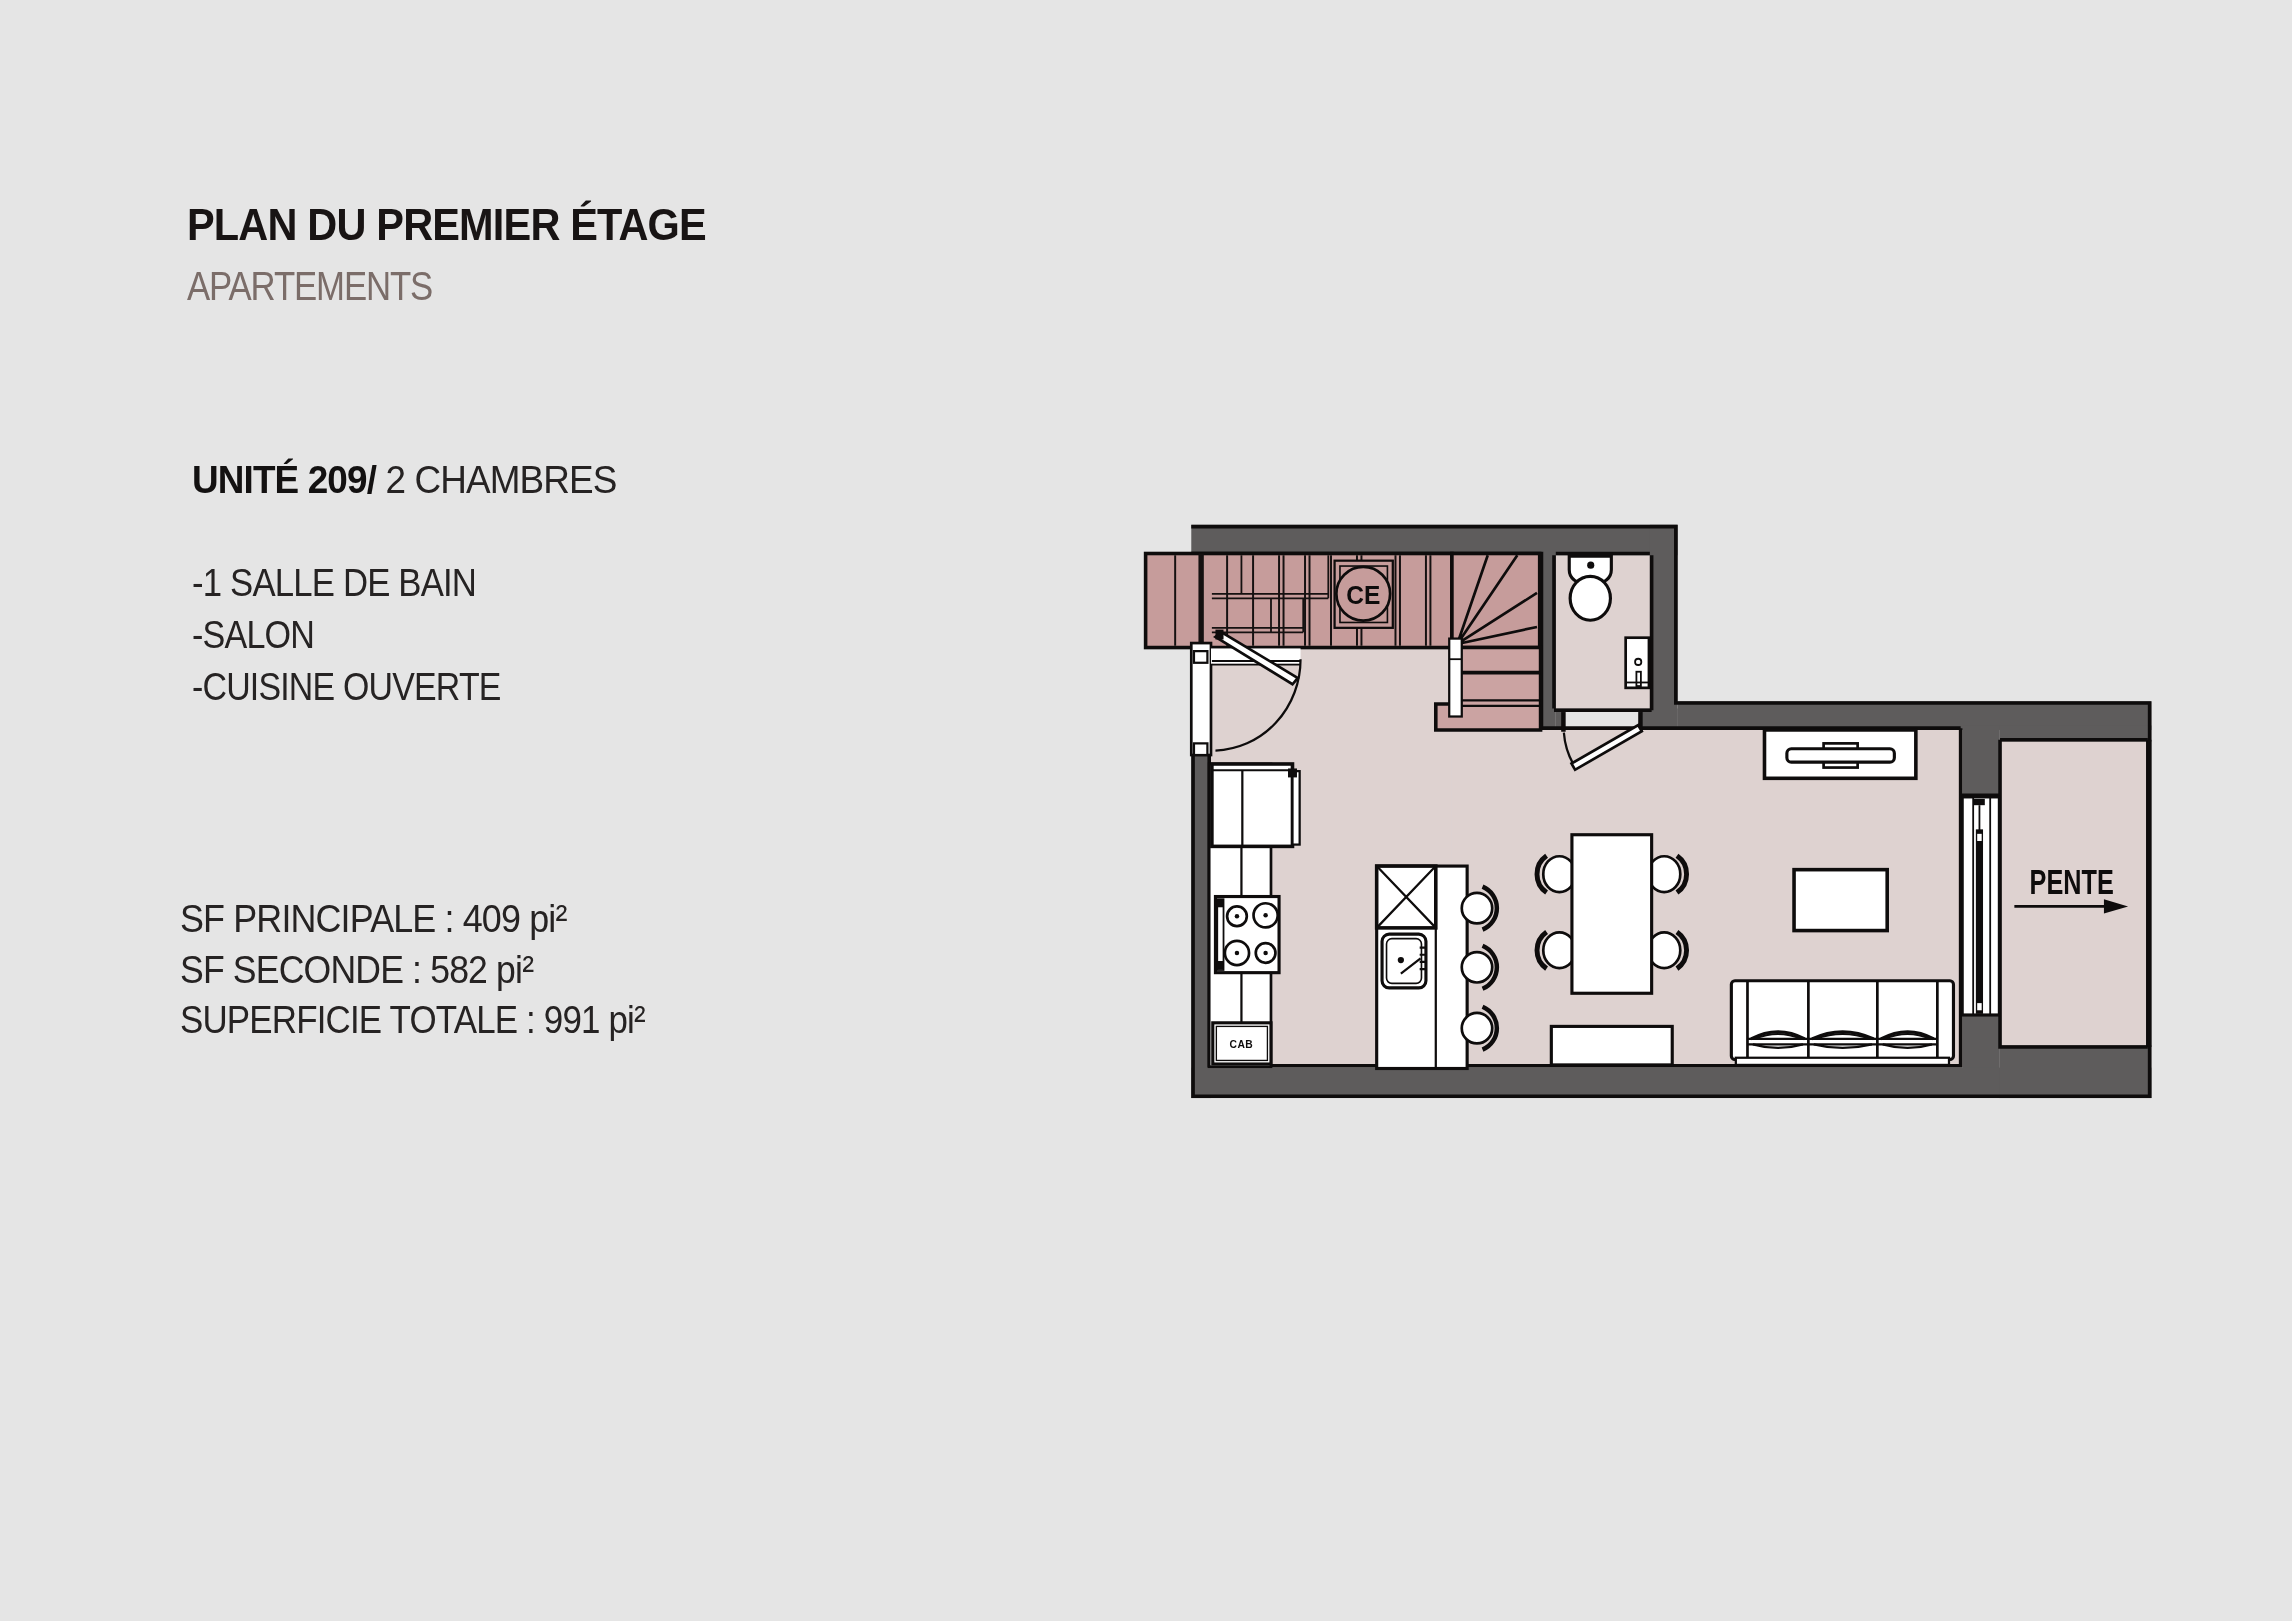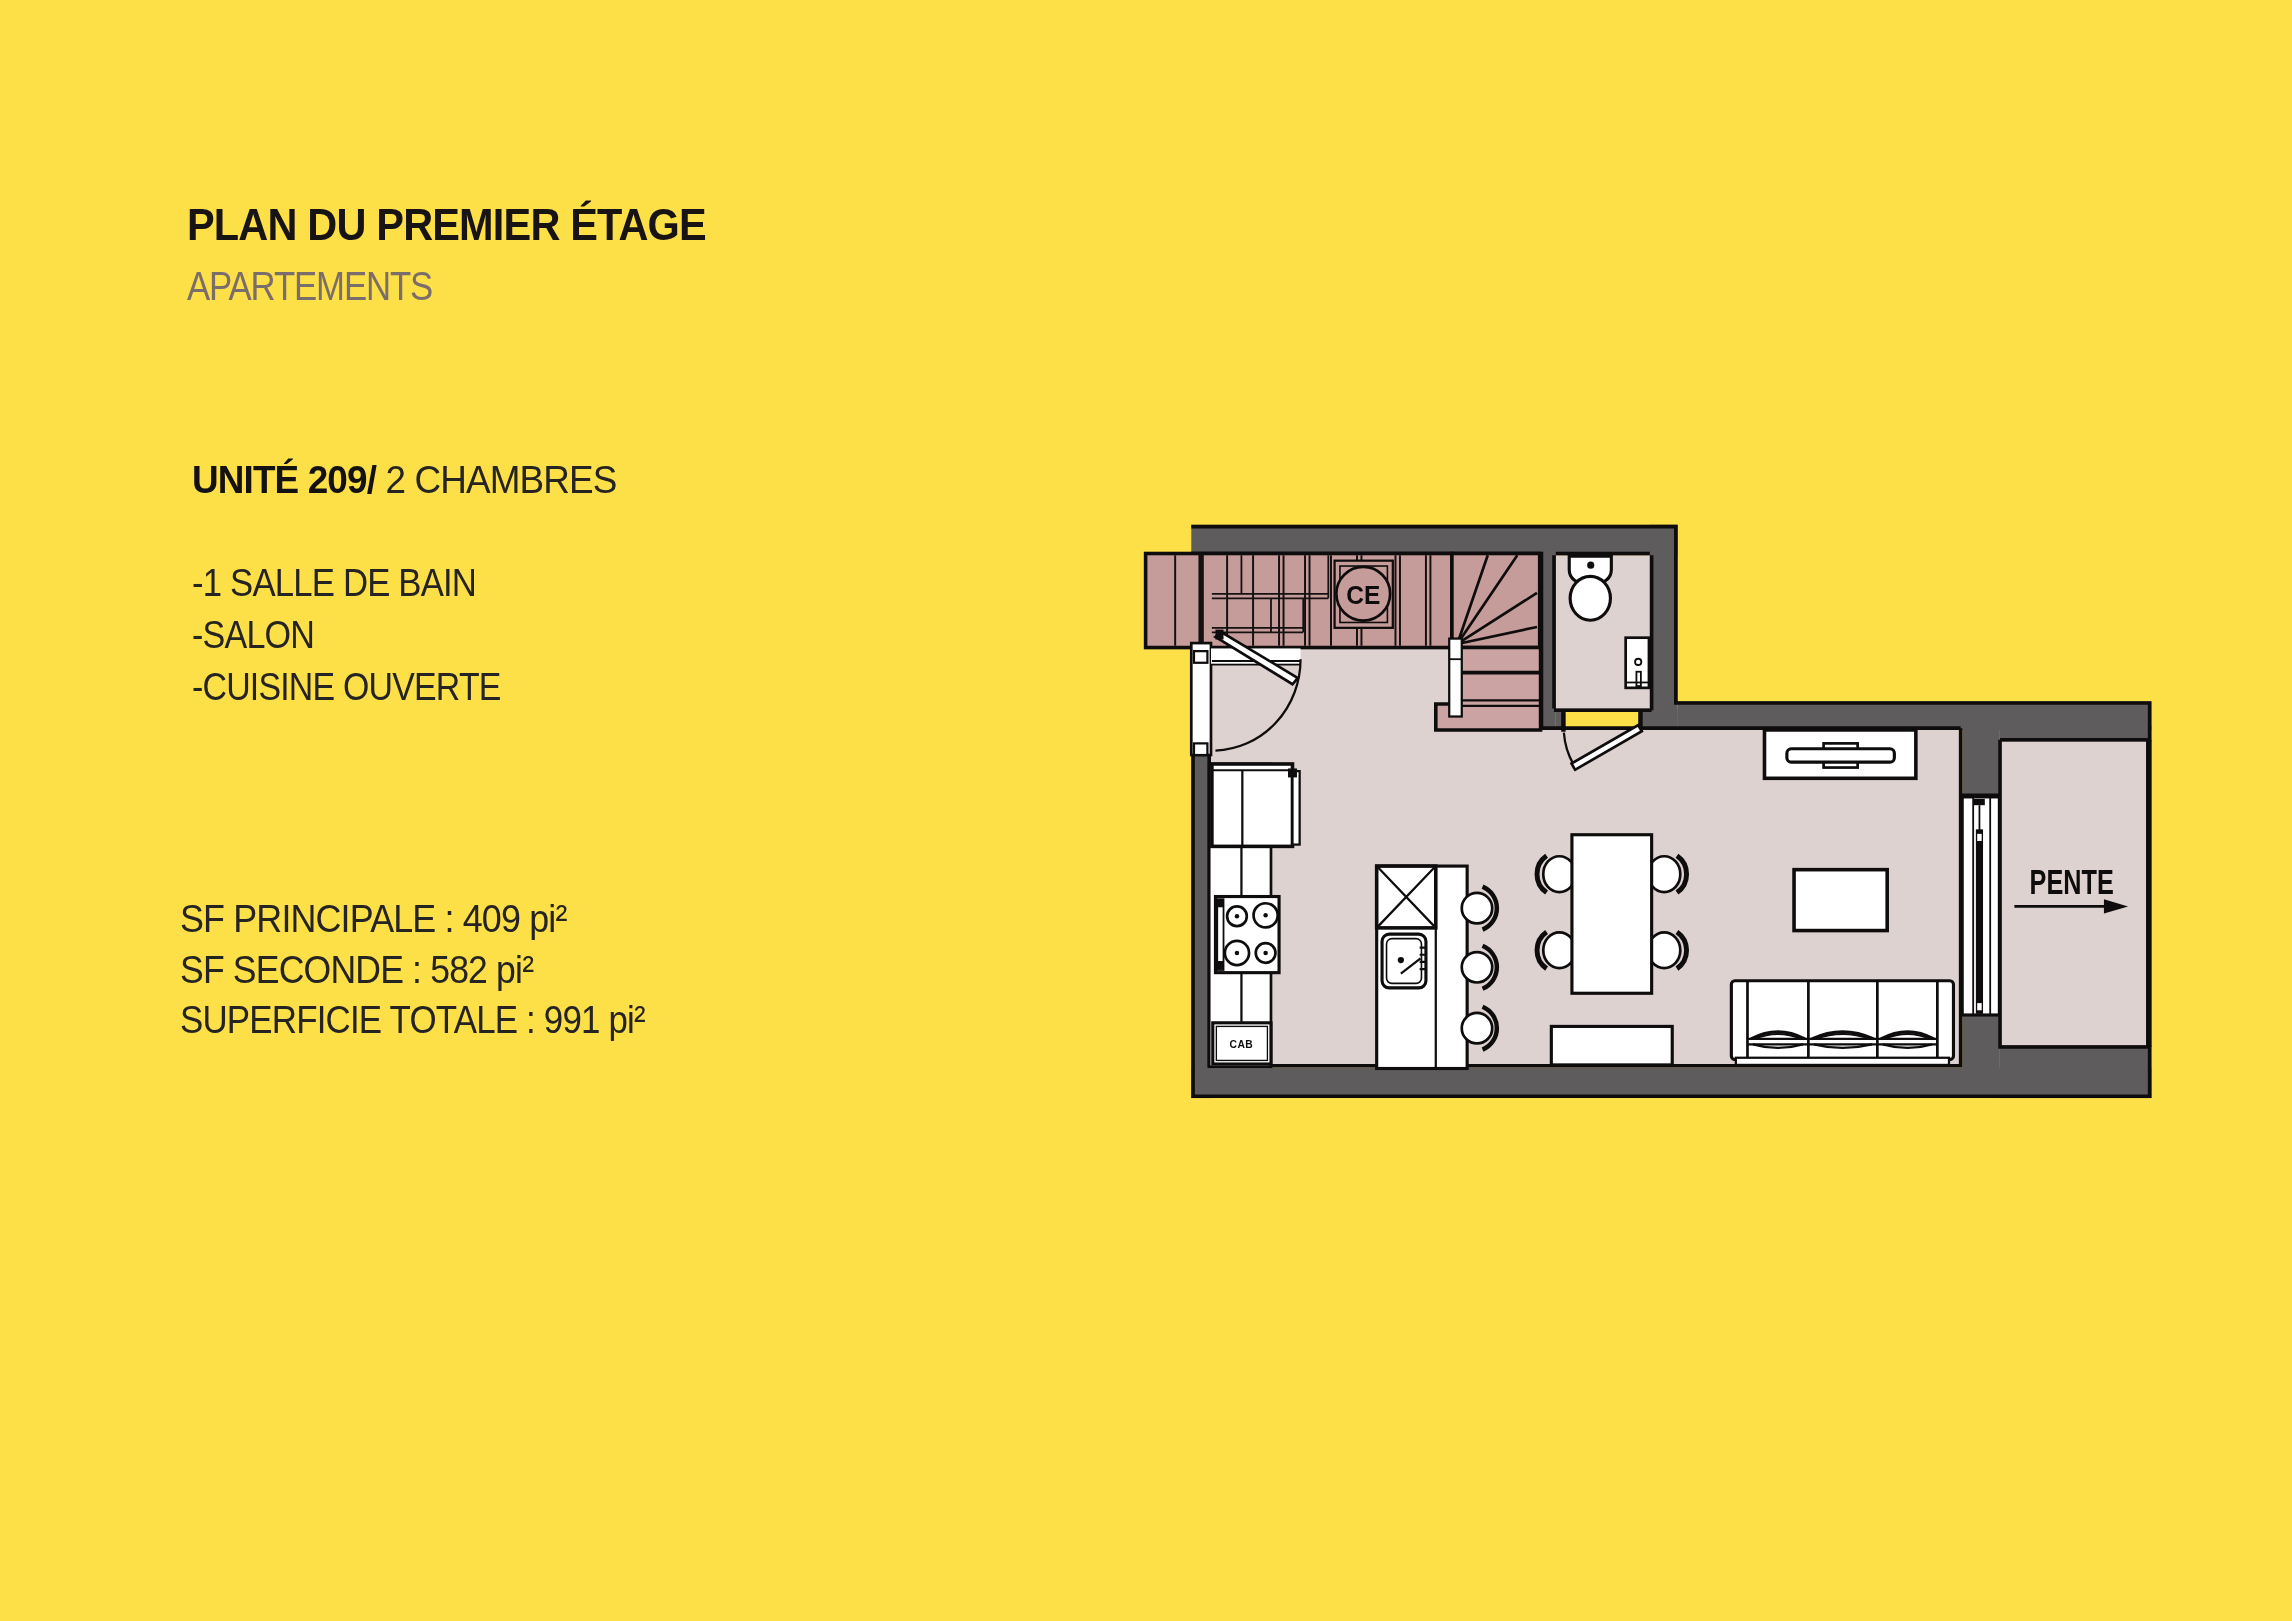--- a/index.html
+++ b/index.html
@@ -1,16 +1,16 @@
 <!DOCTYPE html>
 <html style="font-size:14.3px"><head>
 <meta charset="utf-8">
 <style>
   html,body{margin:0;padding:0;background:#ffffff;}
-  #page{position:relative;width:2293px;height:1622px;background:#fde047;overflow:hidden;
+  #page{position:relative;width:2293px;height:1622px;background:#e5e5e5;overflow:hidden;
         font-family:"Liberation Sans",sans-serif;}
   .t{position:absolute;white-space:nowrap;}
   svg{position:absolute;left:0;top:0;}
 </style>
 </head>
 <body>
 <div id="page">
 
   <div class="t" id="title" style="left:187px;top:199px;font-size:45px;font-weight:700;color:#181414;letter-spacing:-0.9px;transform:scaleX(0.922);transform-origin:0 0;">PLAN DU PREMIER ÉTAGE</div>
 

